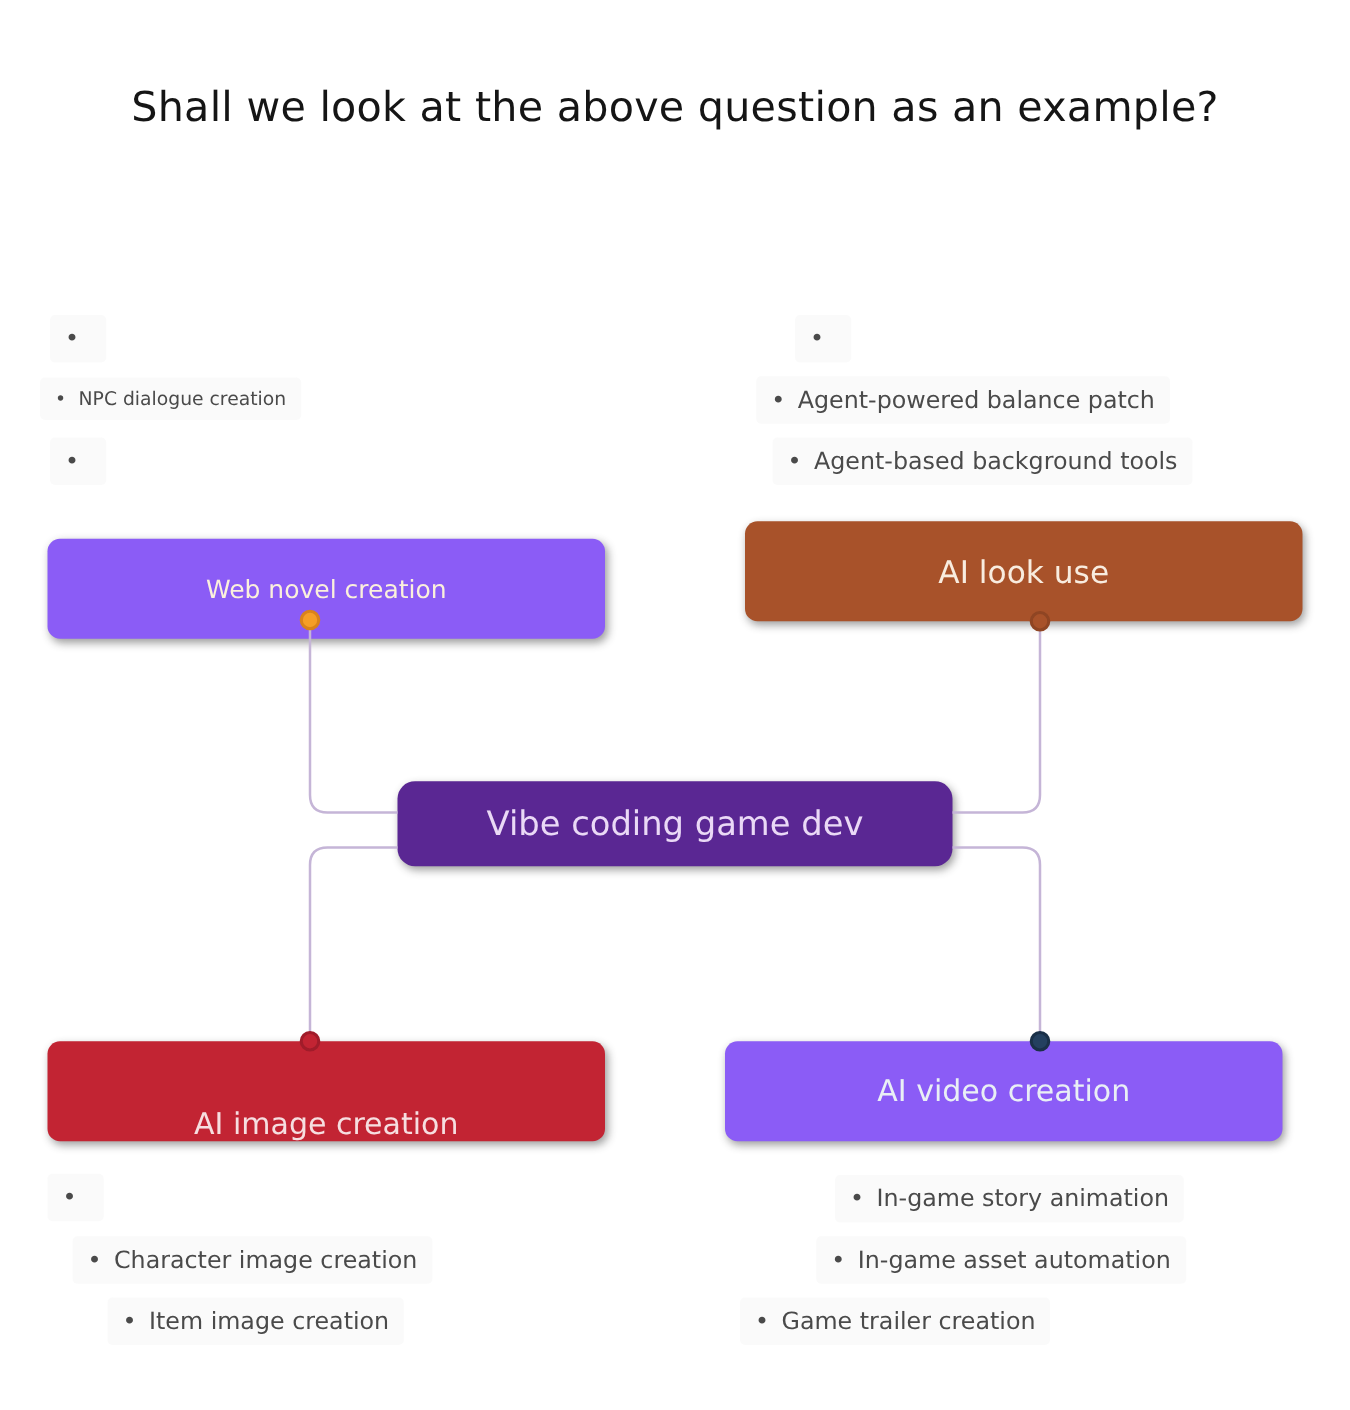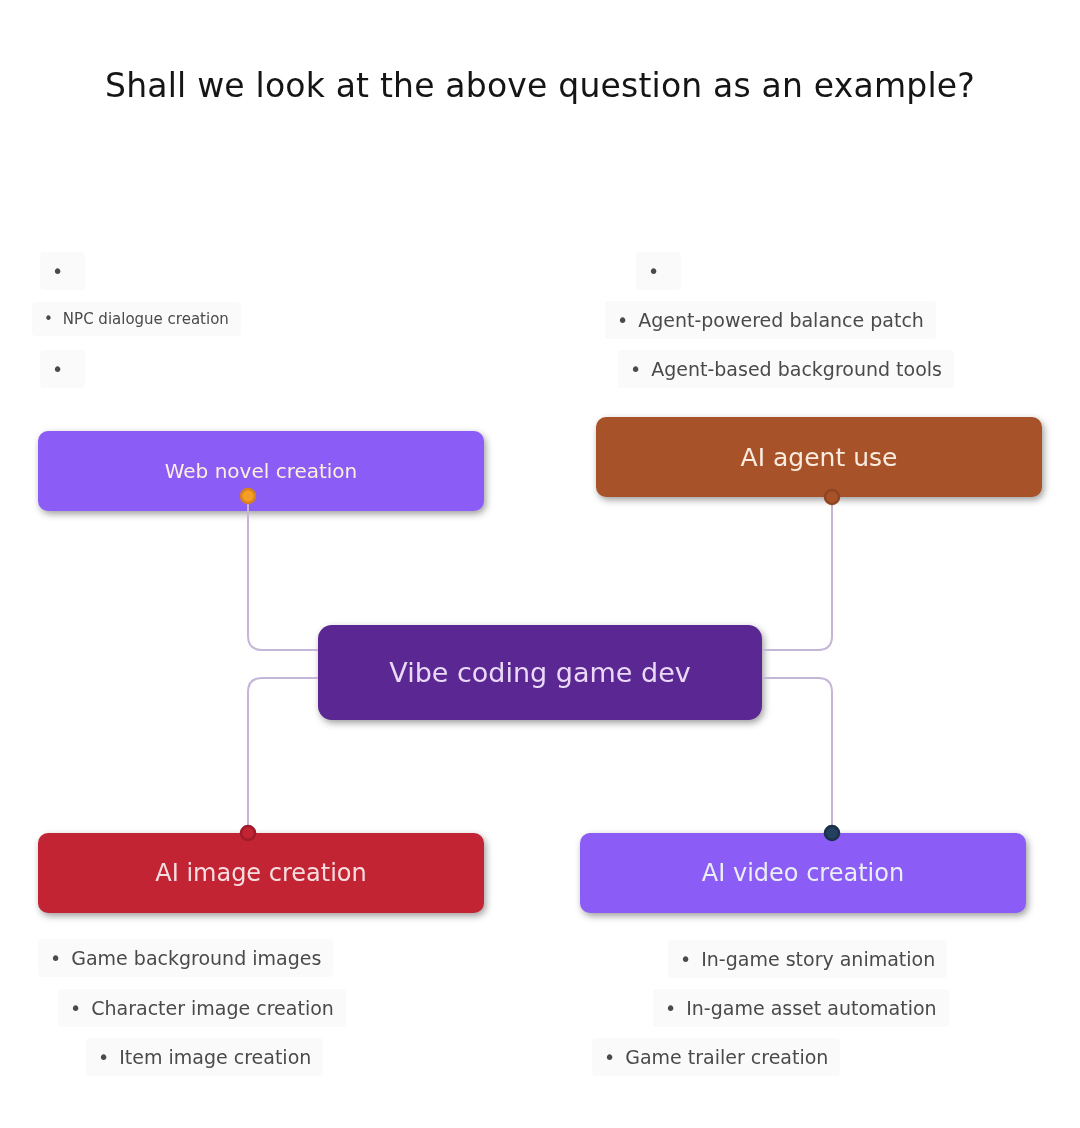--- a/index.html
+++ b/index.html
@@ -47,25 +47,25 @@
     height: 80px;
     border-radius: 10px;
     display: flex;
     align-items: center;
     justify-content: center;
     box-shadow: 2px 3px 7px rgba(40,40,40,0.45);
     white-space: nowrap;
   }
   .node-web   { left: 38px;  top: 417px; background: #8b5cf6; margin-top: 14px; }
   .node-agent { left: 596px; top: 417px; background: #a8522a; }
-  .node-image { left: 38px;  top: 833px; background: #c22433; }
+  .node-image { left: 38px;  top: 833px; background: #c22433; align-items: flex-end; }
   .node-video { left: 580px; top: 833px; background: #8b5cf6; }
   .node-center {
     left: 318px; top: 625px;
-    width: 444px; height: 95px;
+    width: 444px; height: 68px;
     background: #5a2793;
     border-radius: 14px;
   }
   .node-label-web    { font-size: 20px; color: #fbf0dc; }
   .node-label-agent  { font-size: 25px; color: #f8ecdf; }
   .node-label-image  { font-size: 24px; color: #f6dee0; }
   .node-label-video  { font-size: 24px; color: #e9eff5; }
   .node-label-center { font-size: 27px; color: #ead9f6; }
 
   
@@ -139,35 +139,34 @@
   </div>
   <div class="bullet-row b-tr-2">
     <span class="marker">•</span>
     <span>Agent-based background tools</span>
   </div>
 
   <div class="node node-web">
     <span class="node-label-web">Web novel creation</span>
   </div>
   <div class="node node-agent">
-    <span class="node-label-agent">AI agent use</span>
+    <span class="node-label-agent">AI look use</span>
   </div>
   <div class="node node-center">
     <span class="node-label-center">Vibe coding game dev</span>
   </div>
   <div class="node node-image">
     <span class="node-label-image">AI image creation</span>
   </div>
   <div class="node node-video">
     <span class="node-label-video">AI video creation</span>
   </div>
 
   <div class="bullet-row b-bl-0">
     <span class="marker">•</span>
-    <span>Game background images</span>
   </div>
   <div class="bullet-row b-bl-1">
     <span class="marker">•</span>
     <span>Character image creation</span>
   </div>
   <div class="bullet-row b-bl-2">
     <span class="marker">•</span>
     <span>Item image creation</span>
   </div>
 

